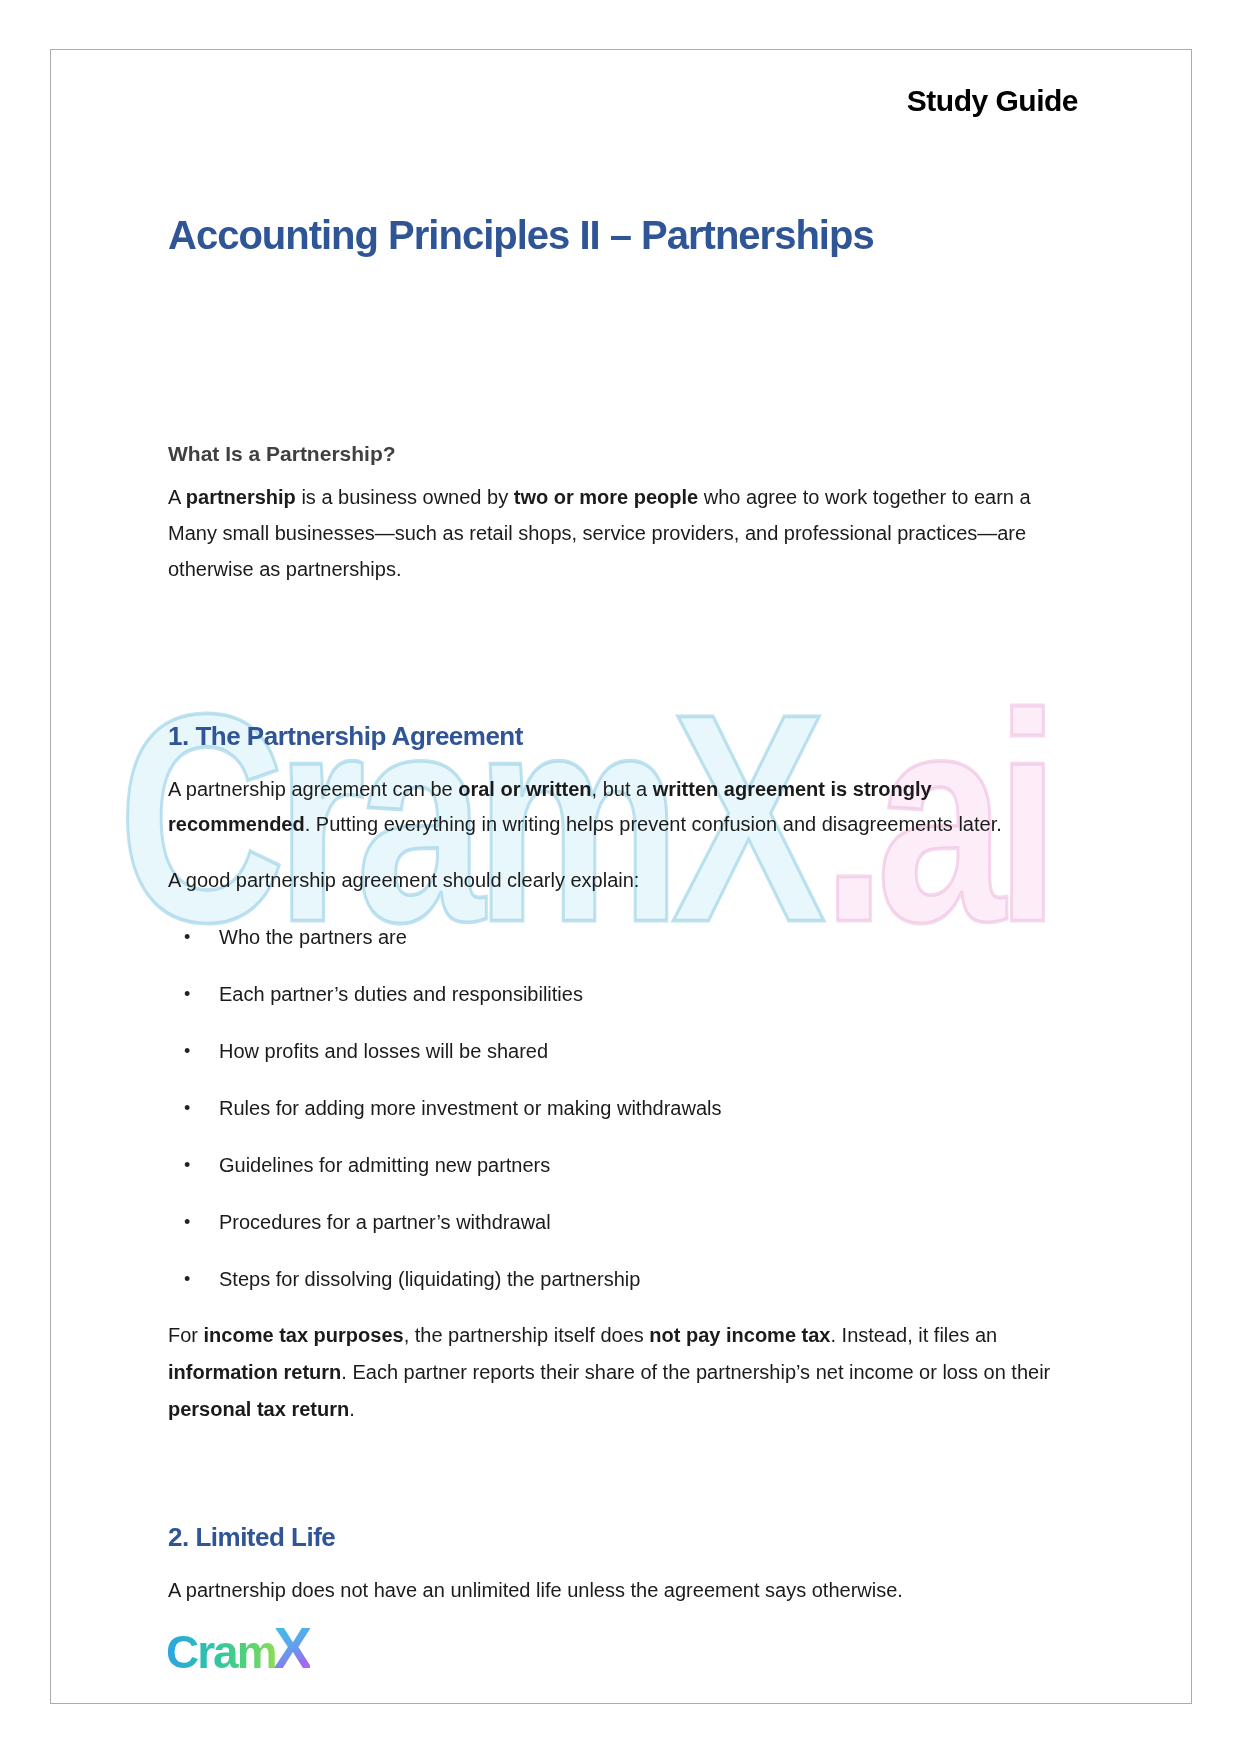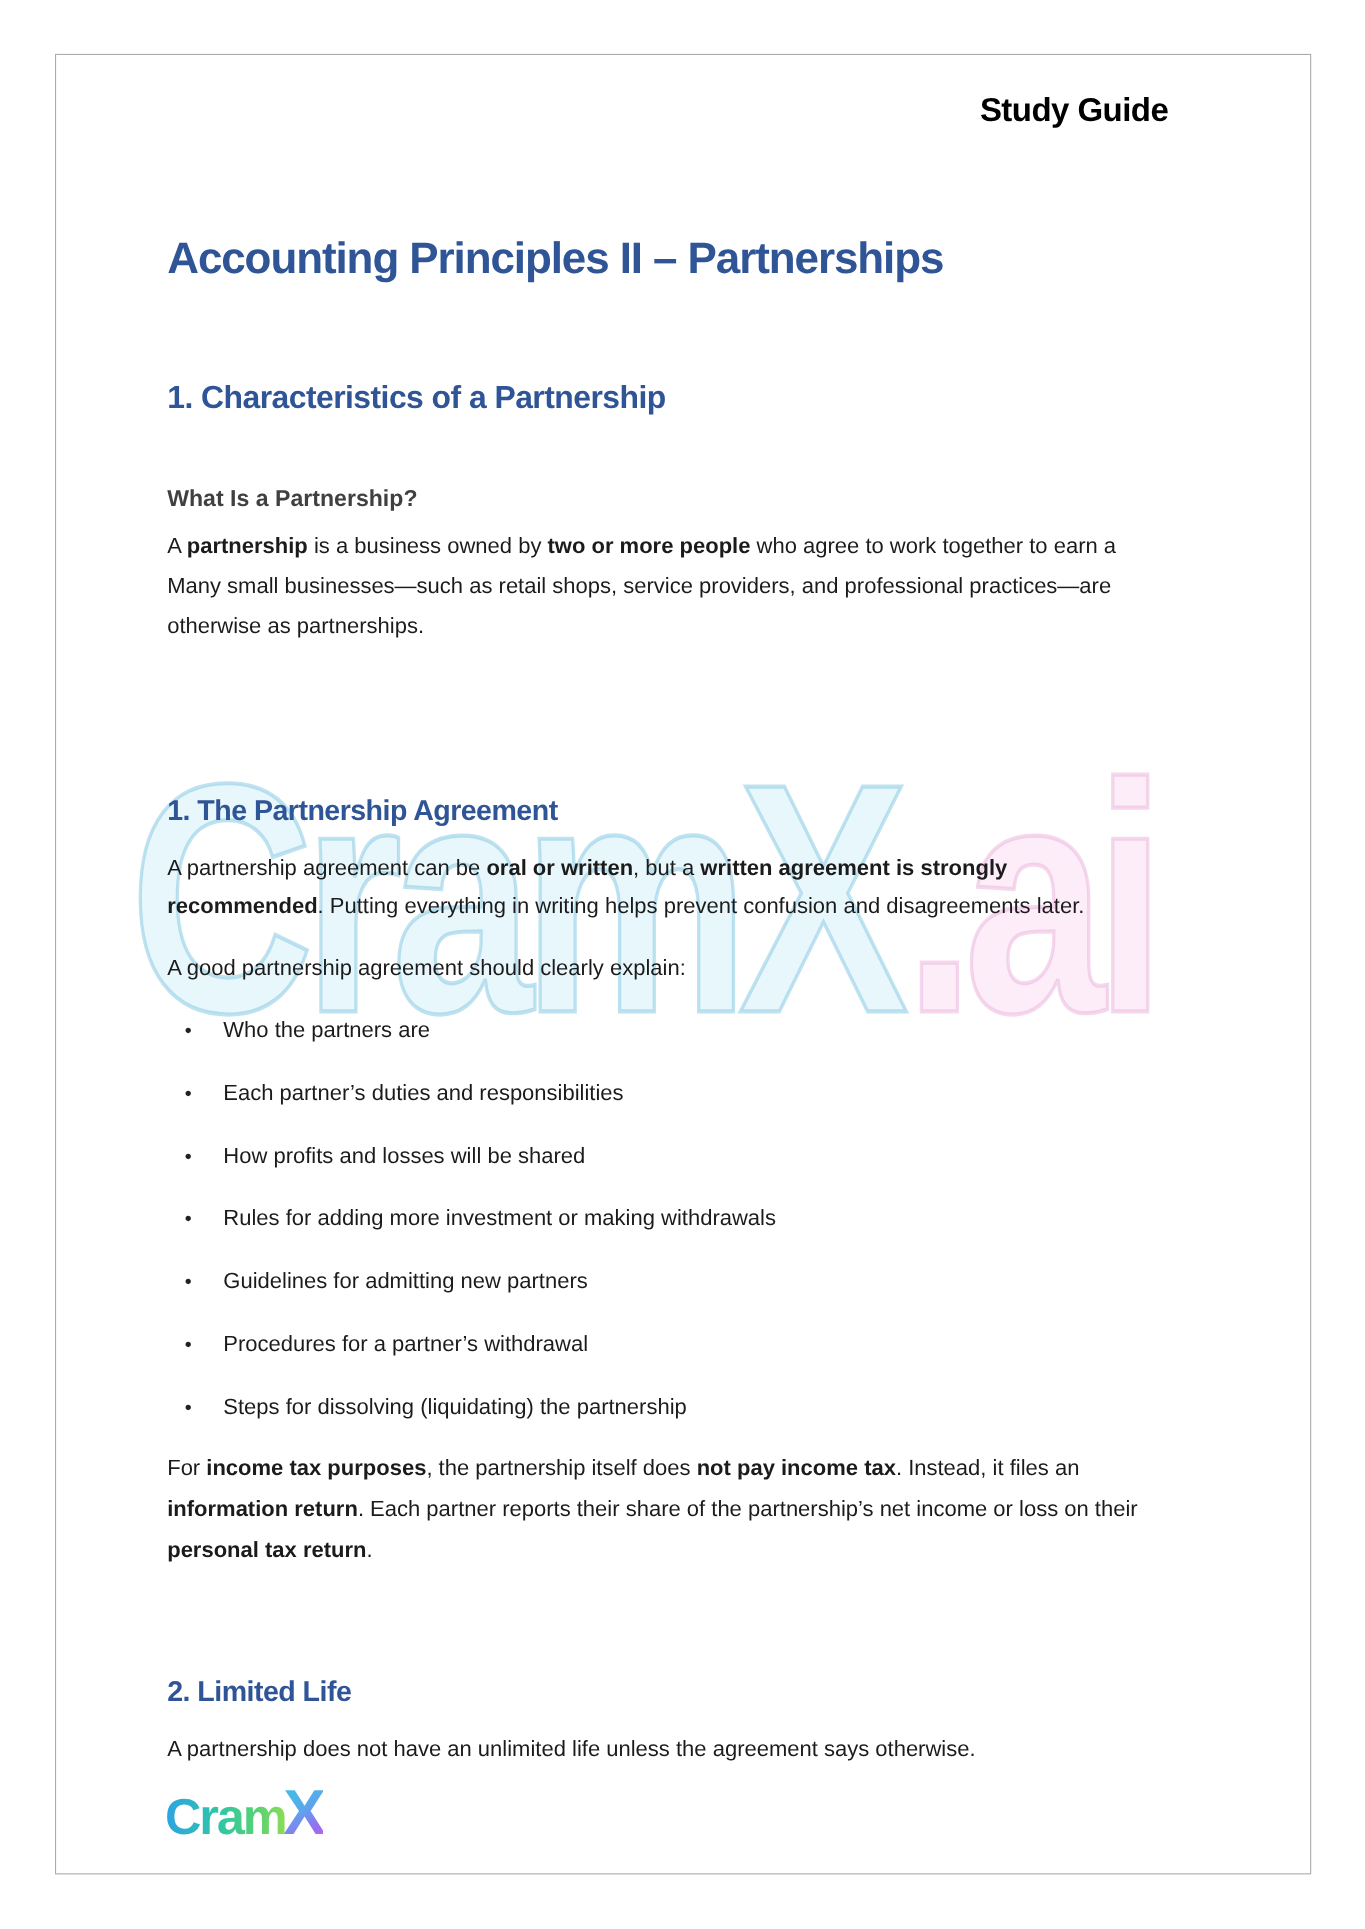--- a/index.html
+++ b/index.html
@@ -21,21 +21,21 @@
   }
   .wm-main{
     color:rgba(217,241,249,0.60);
     -webkit-text-stroke:3px rgba(138,203,228,0.55);
   }
   .wm-suffix{
     color:rgba(250,226,244,0.62);
     -webkit-text-stroke:3px rgba(236,178,219,0.50);
     margin-left:6px;
   }
-  .content{position:absolute;left:0;top:0;width:1213px;height:1754px;z-index:2;}
+  .content{position:absolute;left:16px;top:0;width:1213px;height:1754px;z-index:2;}
   .study-guide{
     position:absolute;top:84px;right:151px;
     font-size:30px;font-weight:700;color:#000;letter-spacing:-0.5px;
   }
   .doc-title{
     position:absolute;left:152px;top:186px;
     font-size:40px;font-weight:700;color:#2F5597;letter-spacing:-1px;
   }
   .h2{
     position:absolute;left:152px;top:322px;
@@ -96,21 +96,20 @@
   <span class="wm-main">CramX</span>
     <span class="wm-suffix">.ai</span>
 </div>
 
 <div class="content">
 
   <div class="study-guide">Study Guide</div>
 
   <h1 class="doc-title">Accounting Principles II – Partnerships</h1>
 
-  <h2 class="h2">1. Characteristics of a Partnership</h2>
 
   <h3 class="h3-black">What Is a Partnership?</h3>
 
   <div class="para p-intro">
       <div class="tline"><span>A </span><span class="b">partnership</span><span> is a business owned by </span><span class="b">two or more people</span><span> who agree to work together to earn a</span></div>
       <div class="tline"><span>Many small businesses—such as retail shops, service providers, and professional practices—are</span></div>
       <div class="tline"><span>otherwise as partnerships.</span></div>
     </div>
 
   <h3 class="h3-blue h3-agreement">1. The Partnership Agreement</h3>

